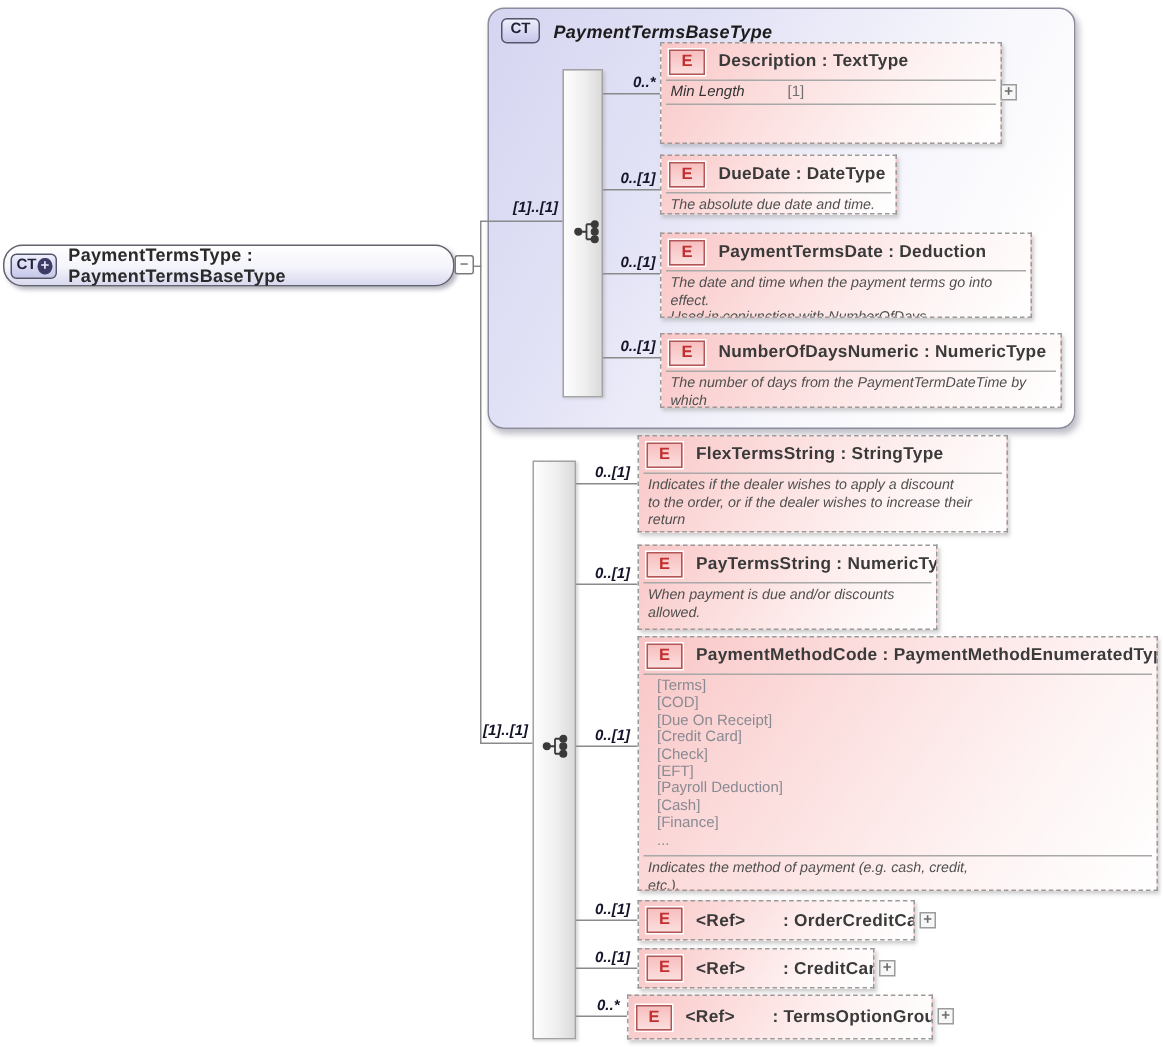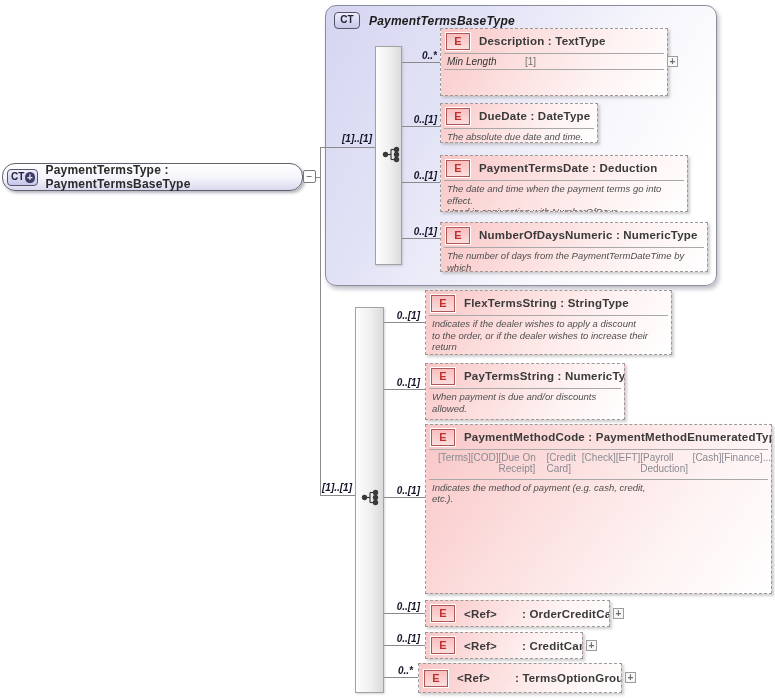--- a/index.html
+++ b/index.html
@@ -47,21 +47,21 @@
   .el-title{font-size:11.5px;font-weight:bold;color:#3a3a3a;white-space:nowrap;letter-spacing:.2px;text-align:right;}
   .ref-type{margin-left:16px;}
   .sep{border-top:1px solid #a8a8a8;margin:0 3px;}
   .facet{display:flex;align-items:center;padding:1px 6px;height:13px;}
   .facet-label{font-size:10px;font-style:italic;color:#333;width:78px;}
   .facet-value{font-size:10px;color:#707070;}
   .ann{font-size:9.5px;font-style:italic;color:#4f4f4f;line-height:11.5px;
     padding:2px 6px 3px;white-space:pre-line;}
   .enum-block{display:flex;padding:2px 0 4px 12px;}
   .enum-label{font-size:10px;font-style:italic;color:#333;width:60px;flex:0 0 auto;}
-  .enum-list{display:flex;flex-direction:row;}
+  .enum-list{display:flex;flex-direction:column;}
   .enum-item{font-size:10px;color:#8a8a92;line-height:11.4px;}
   
   .plus{position:absolute;z-index:3;width:11px;height:11px;box-sizing:border-box;
     border:1px solid #9c9c9c;background:#f7f7f7;color:#6e6e6e;
     font-size:10px;line-height:9px;text-align:center;font-weight:bold;}
   .collapse{position:absolute;z-index:3;width:13px;height:13px;box-sizing:border-box;
     border:1px solid #7a7a7a;border-radius:2px;background:#fdfdfd;color:#444;
     font-size:10px;line-height:11px;text-align:center;}
   .card{position:absolute;z-index:2;font-size:10px;font-weight:bold;font-style:italic;
     color:#14142a;text-align:right;white-space:nowrap;}

